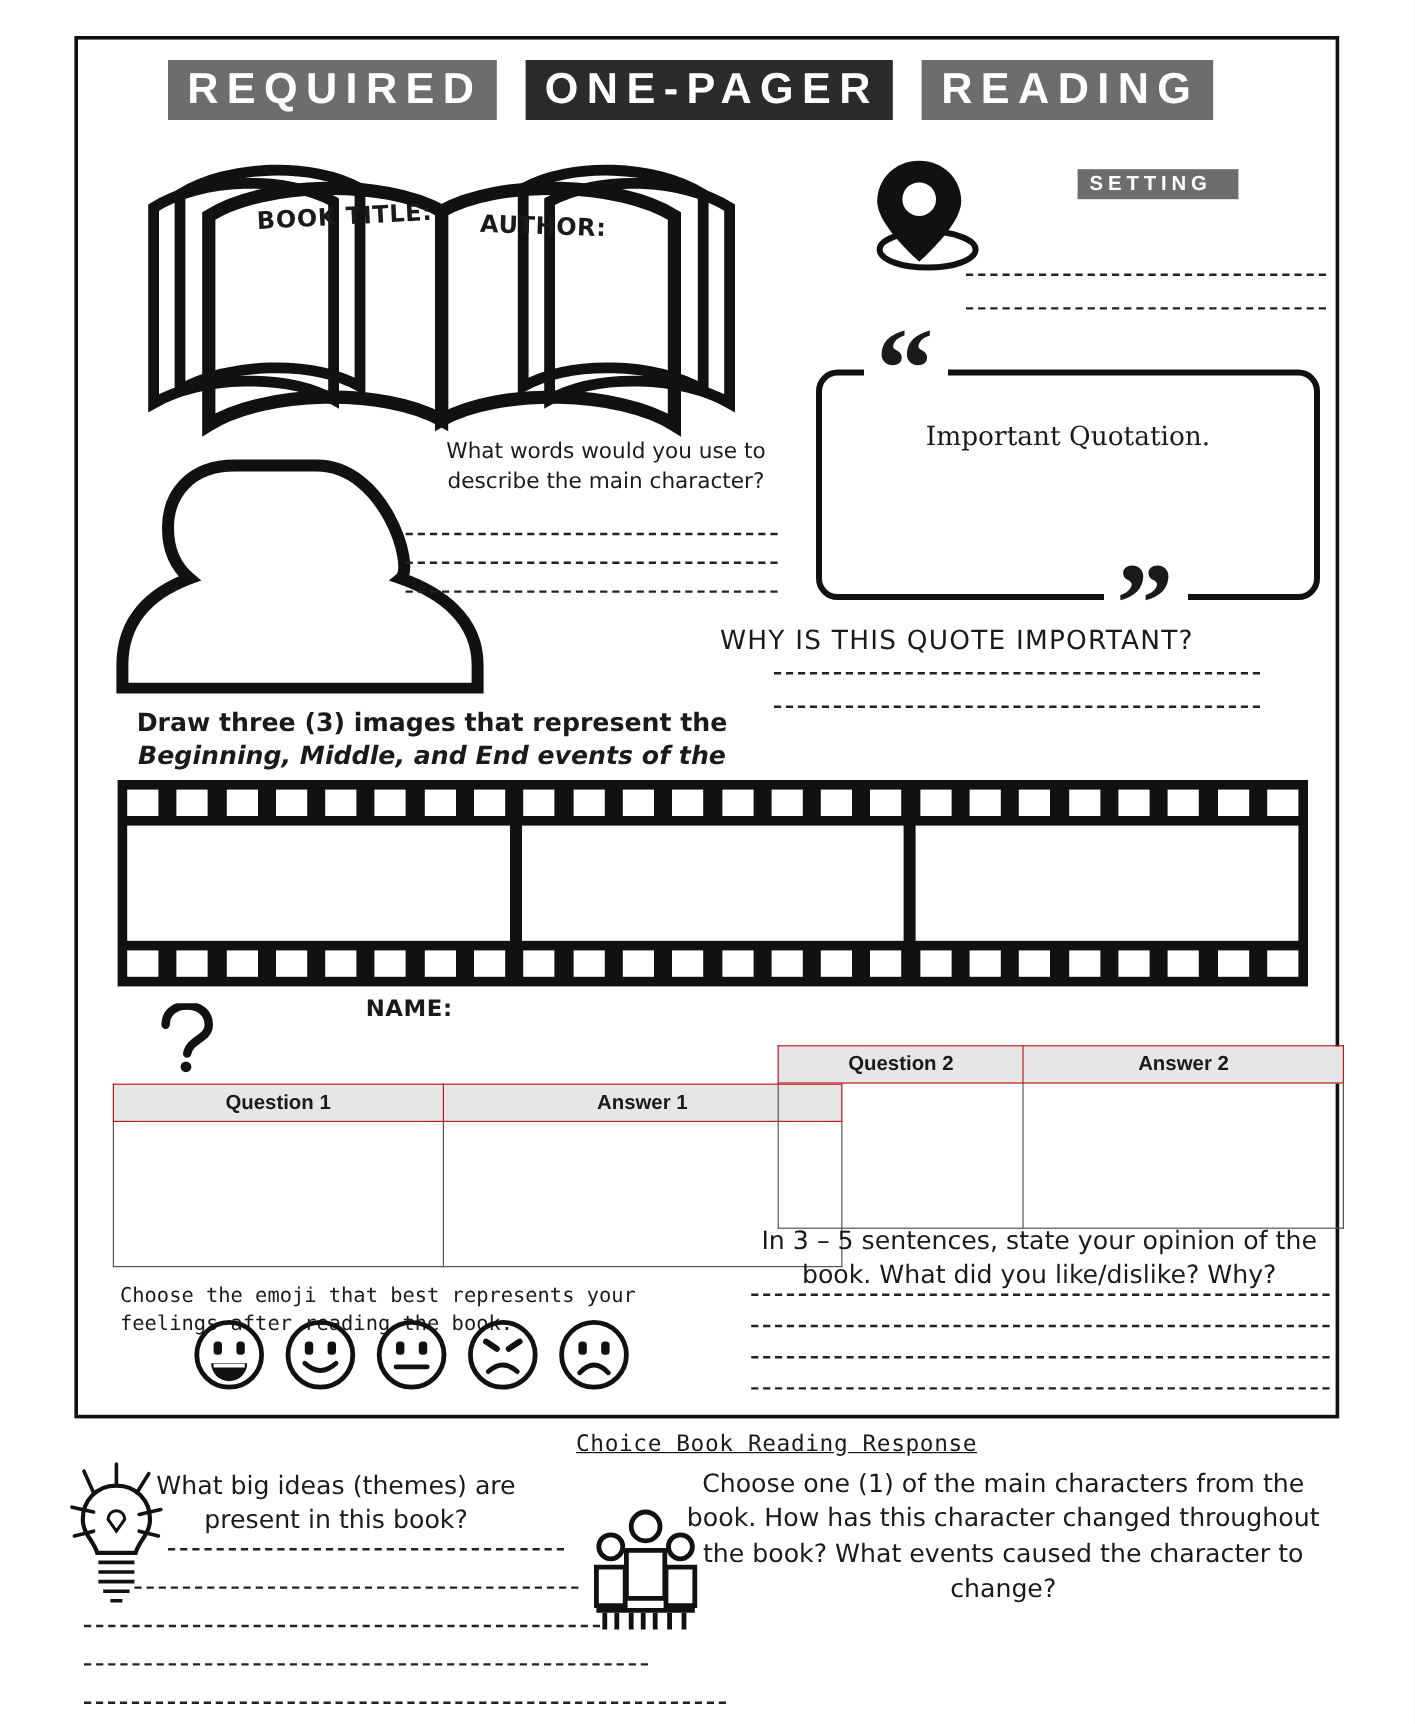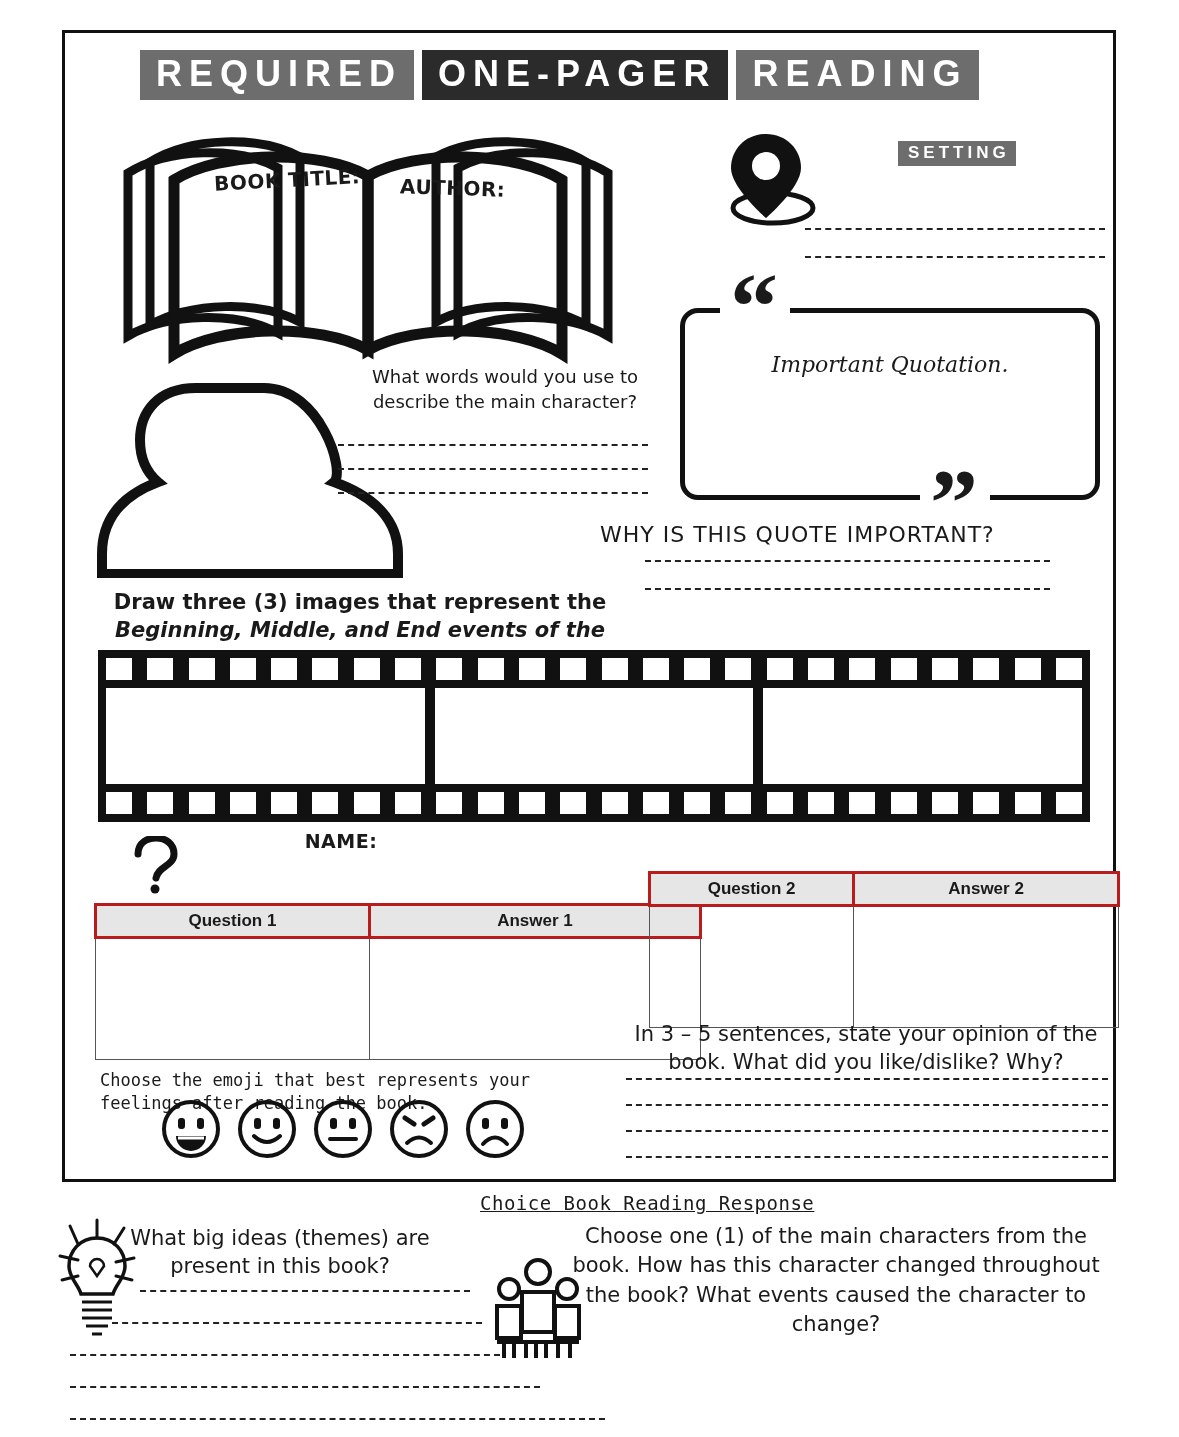--- a/index.html
+++ b/index.html
@@ -28,21 +28,21 @@
     height: 1152px;
     border: 3px solid #111;
     box-sizing: border-box;
   }
 
   
   .title-row {
     position: absolute;
     left: 140px; top: 50px;
     display: flex;
-    gap: 8px;
+    gap: 24px;
     align-items: center;
     justify-content: space-between;
   }
   .title-word {
     background: #6d6d6d;
     color: #ffffff;
     font-size: 36px;
     font-weight: bold;
     letter-spacing: 7px;
     padding: 6px 12px 8px 16px;
@@ -78,21 +78,21 @@
     left: 718px; top: 130px;
   }
   .setting-head {
     position: absolute;
     left: 898px; top: 141px;
     background: #6d6d6d;
     color: #fff;
     font-size: 17px;
     letter-spacing: 4px;
     font-weight: bold;
-    padding: 2px 6px 3px 10px;
+    padding: 2px 22px 3px 10px;
   }
   .setting-text {
     position: absolute;
     left: 800px; top: 166px;
     width: 330px;
     text-align: center;
     font-family: "DejaVu Sans", sans-serif;
     font-size: 21px;
     line-height: 1.3;
   }
@@ -138,21 +138,20 @@
     font-family: "Liberation Serif", serif;
     font-weight: bold;
     letter-spacing: 2px;
   }
   .quote-caption {
     position: absolute;
     left: 700px; top: 352px;
     width: 380px;
     text-align: center;
     font-family: "DejaVu Serif", serif;
-    font-style: italic;
     font-size: 22px;
   }
   .why-quote {
     position: absolute;
     left: 600px; top: 522px;
     font-family: "DejaVu Sans", sans-serif;
     font-size: 22px;
     letter-spacing: 1px;
   }
   .why-lines {
@@ -254,21 +253,21 @@
     font-family: "DejaVu Sans", sans-serif;
     font-size: 21px;
     line-height: 1.35;
   }
   table.qa {
     position: absolute;
     border-collapse: collapse;
   }
   table.qa th {
     background: #e6e6e6;
-    border: 3px solid #b91c1c;
+    border: 1px solid #b91c1c;
     font-size: 17px;
     font-weight: bold;
     padding: 5px 4px;
     font-family: "Liberation Sans", sans-serif;
   }
   table.qa td {
     border: 1px solid #555;
     height: 118px;
   }
   .qa1 { left: 94px; top: 903px; width: 608px; }

